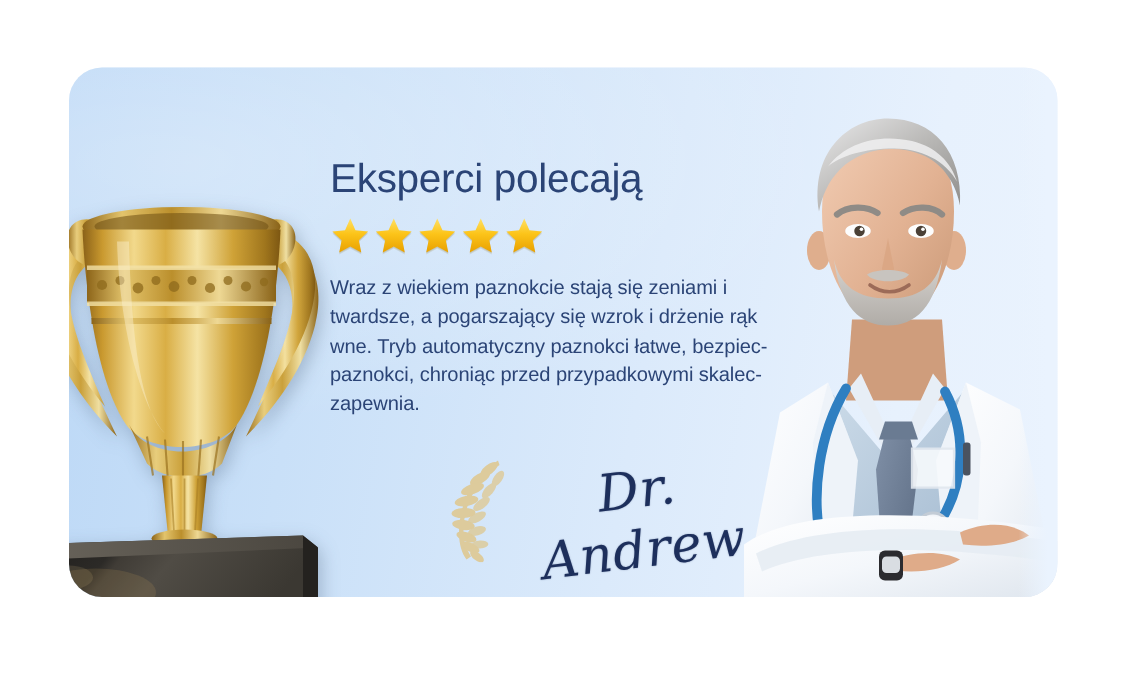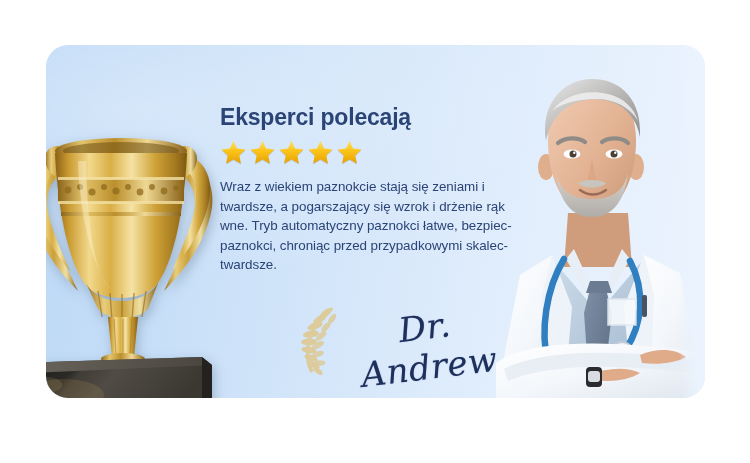--- a/index.html
+++ b/index.html
@@ -17,21 +17,21 @@
   }
   .card-sheen{
     position:absolute; inset:0;
     background:radial-gradient(120% 90% at 12% 18%, rgba(255,255,255,.30), rgba(255,255,255,0) 55%);
     pointer-events:none;
   }
 
   
   .textcol{ position:absolute; left:174px; top:60px; width:360px; }
   .headline{
-    font-size:23px; font-weight:bold; letter-spacing:-.2px;
+    font-size:27px; font-weight:normal; letter-spacing:-.2px;
     color:#2b4476; line-height:1.1;
   }
   .stars{ margin-top:9px; display:flex; gap:2px; }
   .stars svg{ display:block; width:27px; height:26px; filter:drop-shadow(0 1px .5px rgba(120,90,0,.25)); }
 
   .body-copy{
     margin-top:12px;
     font-size:13.4px; line-height:19.4px; color:#2b4476;
     letter-spacing:-.05px;
   }
@@ -218,21 +218,21 @@
         <svg viewBox="0 0 24 24">
           <polygon points="12,1.6 15.2,8.7 23,9.6 17.3,14.9 18.8,22.5 12,18.7 5.2,22.5 6.7,14.9 1,9.6 8.8,8.7" fill="url(#st)"></polygon>
           </svg>
       </div>
 
       <div class="body-copy">
         <span class="ln">Wraz z wiekiem paznokcie stają się zeniami i</span>
         <span class="ln">twardsze, a pogarszający się wzrok i drżenie rąk</span>
         <span class="ln">wne. Tryb automatyczny paznokci łatwe, bezpiec-</span>
         <span class="ln">paznokci, chroniąc przed przypadkowymi skalec-</span>
-        <span class="ln">twardsze.</span>
+        <span class="ln">zapewnia.</span>
       </div>
     </div>
 
     <div class="sigwrap">
       <svg class="laurel left" viewBox="0 0 44 72">
         <defs>
             <linearGradient id="lau" x1="0" y1="0" x2="1" y2="1">
           <stop offset="0" stop-color="#f2e6c4"></stop>
               <stop offset=".5" stop-color="#d9c48b"></stop>
           <stop offset="1" stop-color="#bda straw"></stop>

